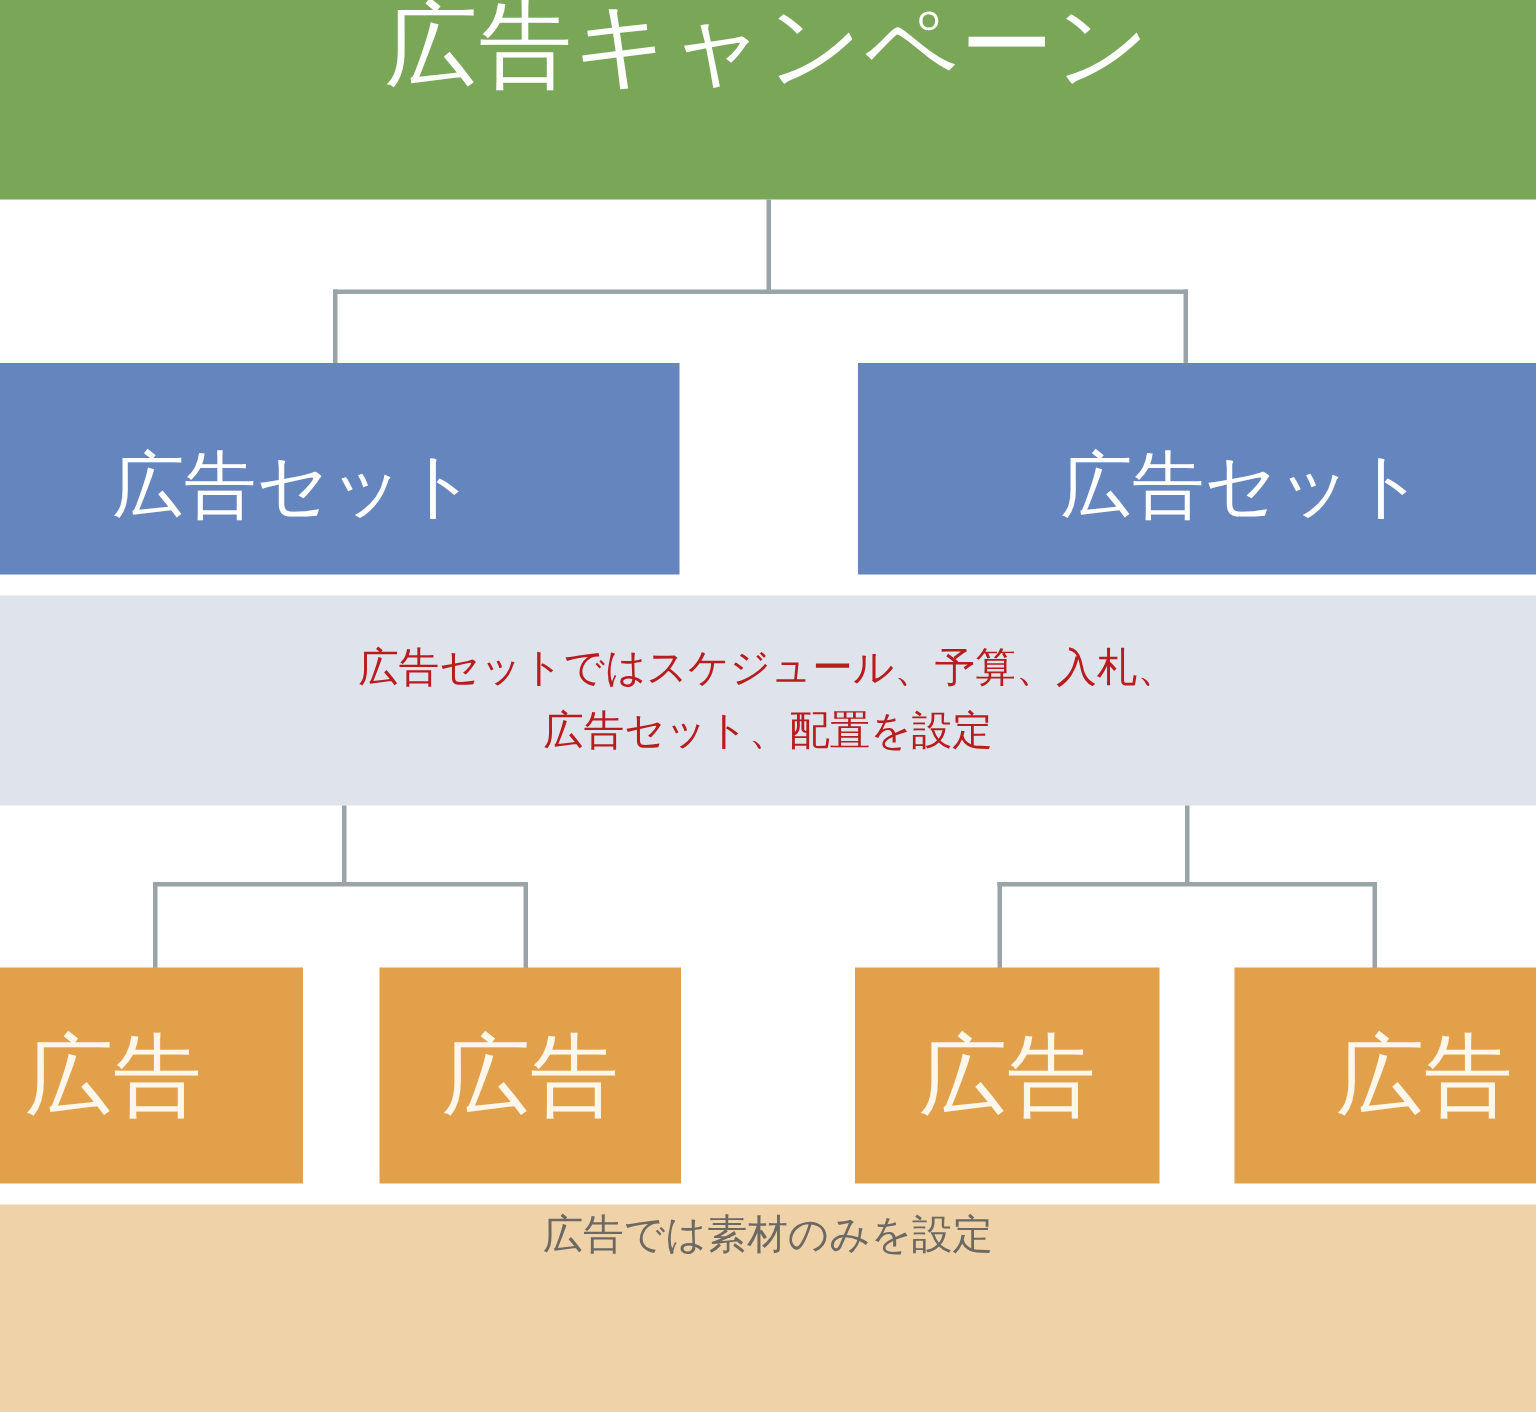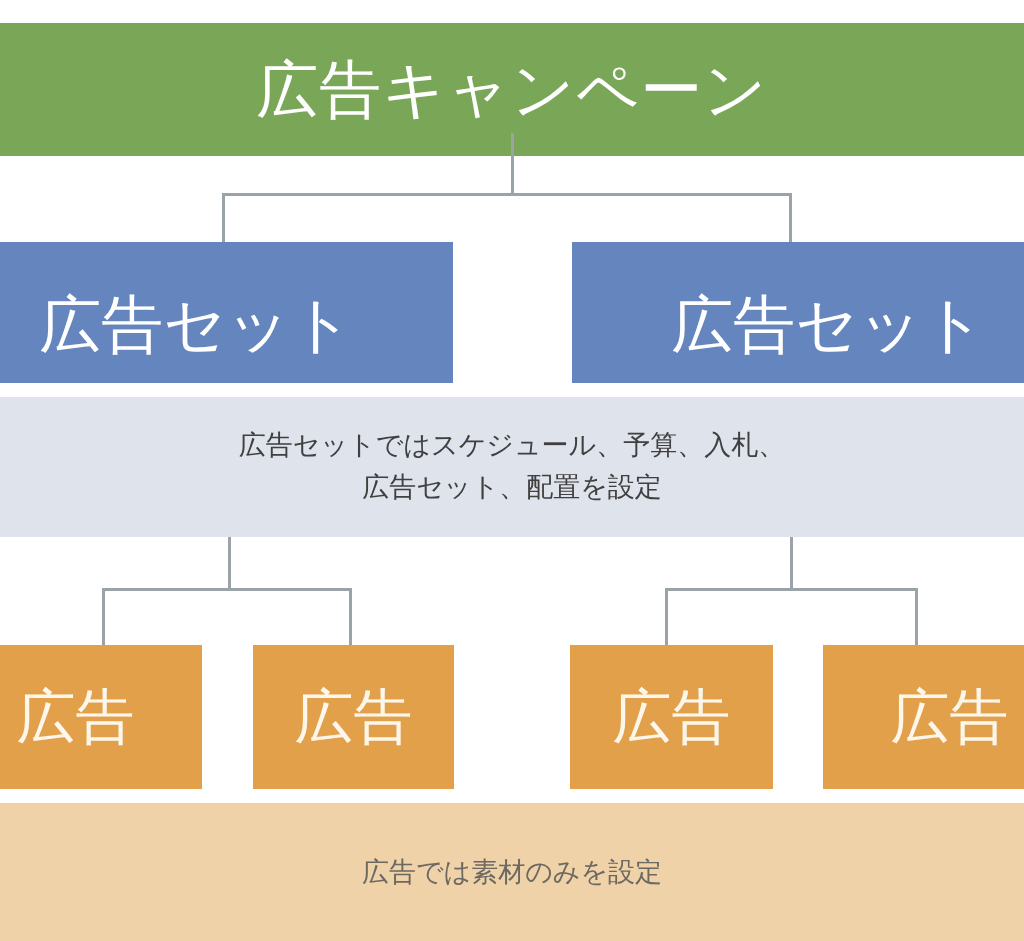--- a/index.html
+++ b/index.html
@@ -23,23 +23,22 @@
     position: absolute;
     left: 0;
     top: 0;
     width: 1024px;
     height: 133px;
     background: #77a košík;
   }
   .campaign-bar {
     background: #7aa757;
     display: flex;
-    align-items: center;
+    align-items: flex-start;
     justify-content: center;
-    margin-top: 23px;
   }
   .campaign-title {
     color: #ffffff;
     font-size: 62px;
     line-height: 1;
     letter-spacing: 1px;
     white-space: nowrap;
   }
 
   
@@ -57,41 +56,41 @@
     height: 141px;
     background: #6485be;
     display: flex;
     align-items: center;
     justify-content: center;
   }
   .adset-box.left  { left: -60px;  width: 513px; }
   .adset-box.right { left: 572px;  width: 513px; }
   .adset-label {
     color: #ffffff;
-    font-size: 62px;
+    font-size: 48px;
     line-height: 1;
     white-space: nowrap;
     margin-top: 24px;
   }
 
   
   .note-band {
     position: absolute;
     left: 0;
     top: 397px;
     width: 1024px;
     height: 140px;
     background: #dfe3ec;
     display: flex;
     flex-direction: column;
     align-items: center;
     justify-content: center;
   }
   .note-band .line {
-    color: #404040;
+    color: #b91c1c;
     font-size: 27px;
     line-height: 1.55;
     white-space: nowrap;
   }
 
   
   .ad-box {
     position: absolute;
     top: 645px;
     height: 144px;
@@ -116,21 +115,21 @@
 
   
   .note-band-bottom {
     position: absolute;
     left: 0;
     top: 803px;
     width: 1024px;
     height: 138px;
     background: #f0d2a8;
     display: flex;
-    align-items: center;
+    align-items: flex-start;
     justify-content: center;
   }
   .note-band-bottom .line {
     color: #6c6862;
     font-size: 27px;
     line-height: 1.5;
     white-space: nowrap;
   }
 </style>
 </head>

